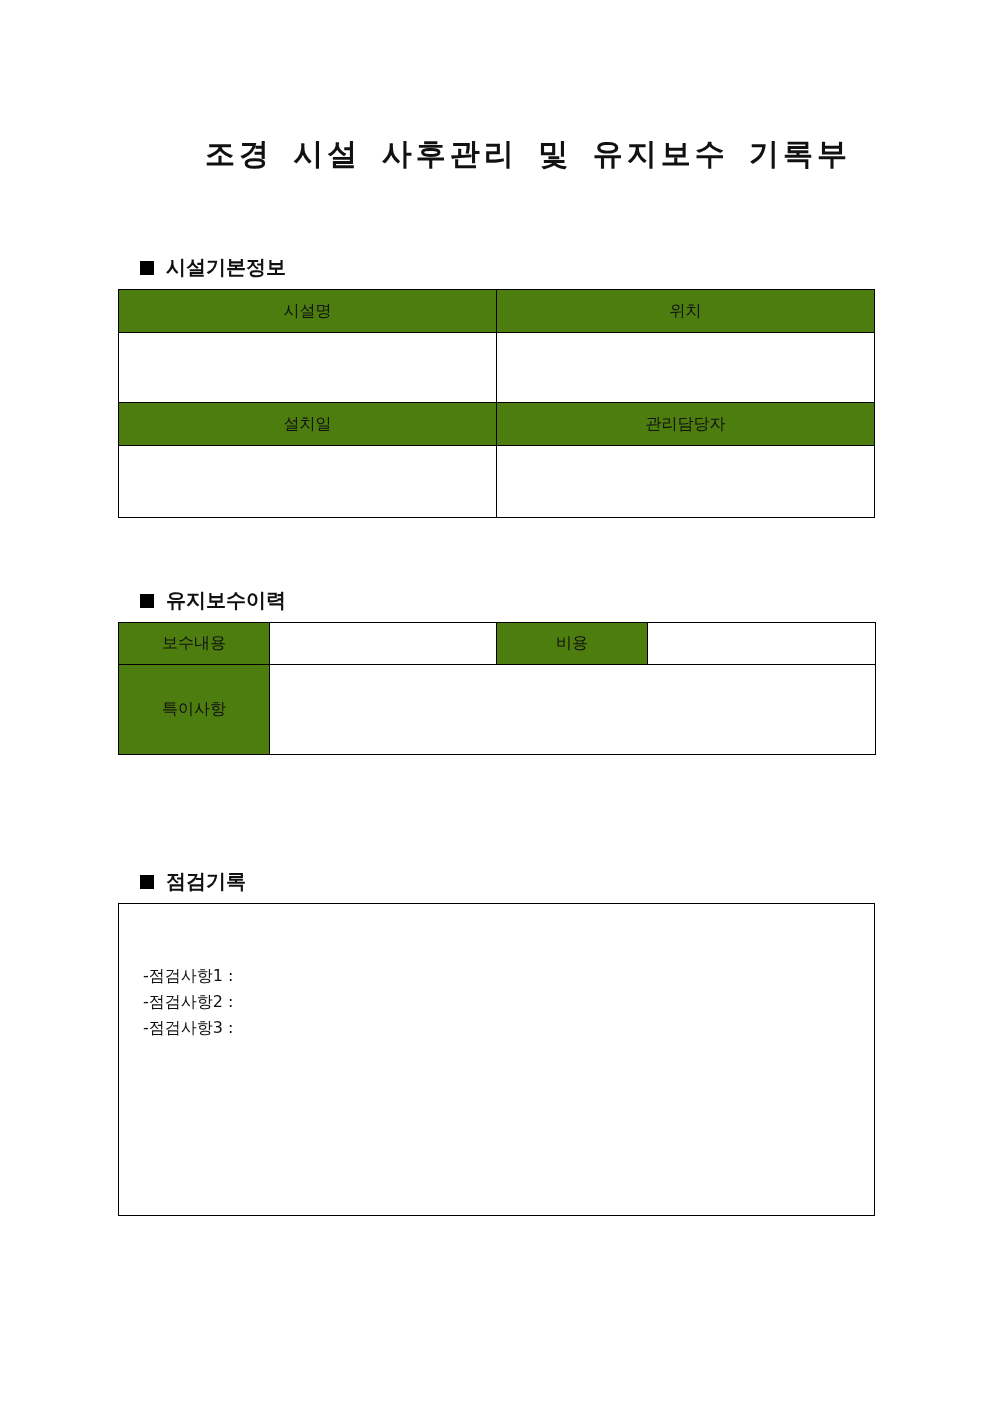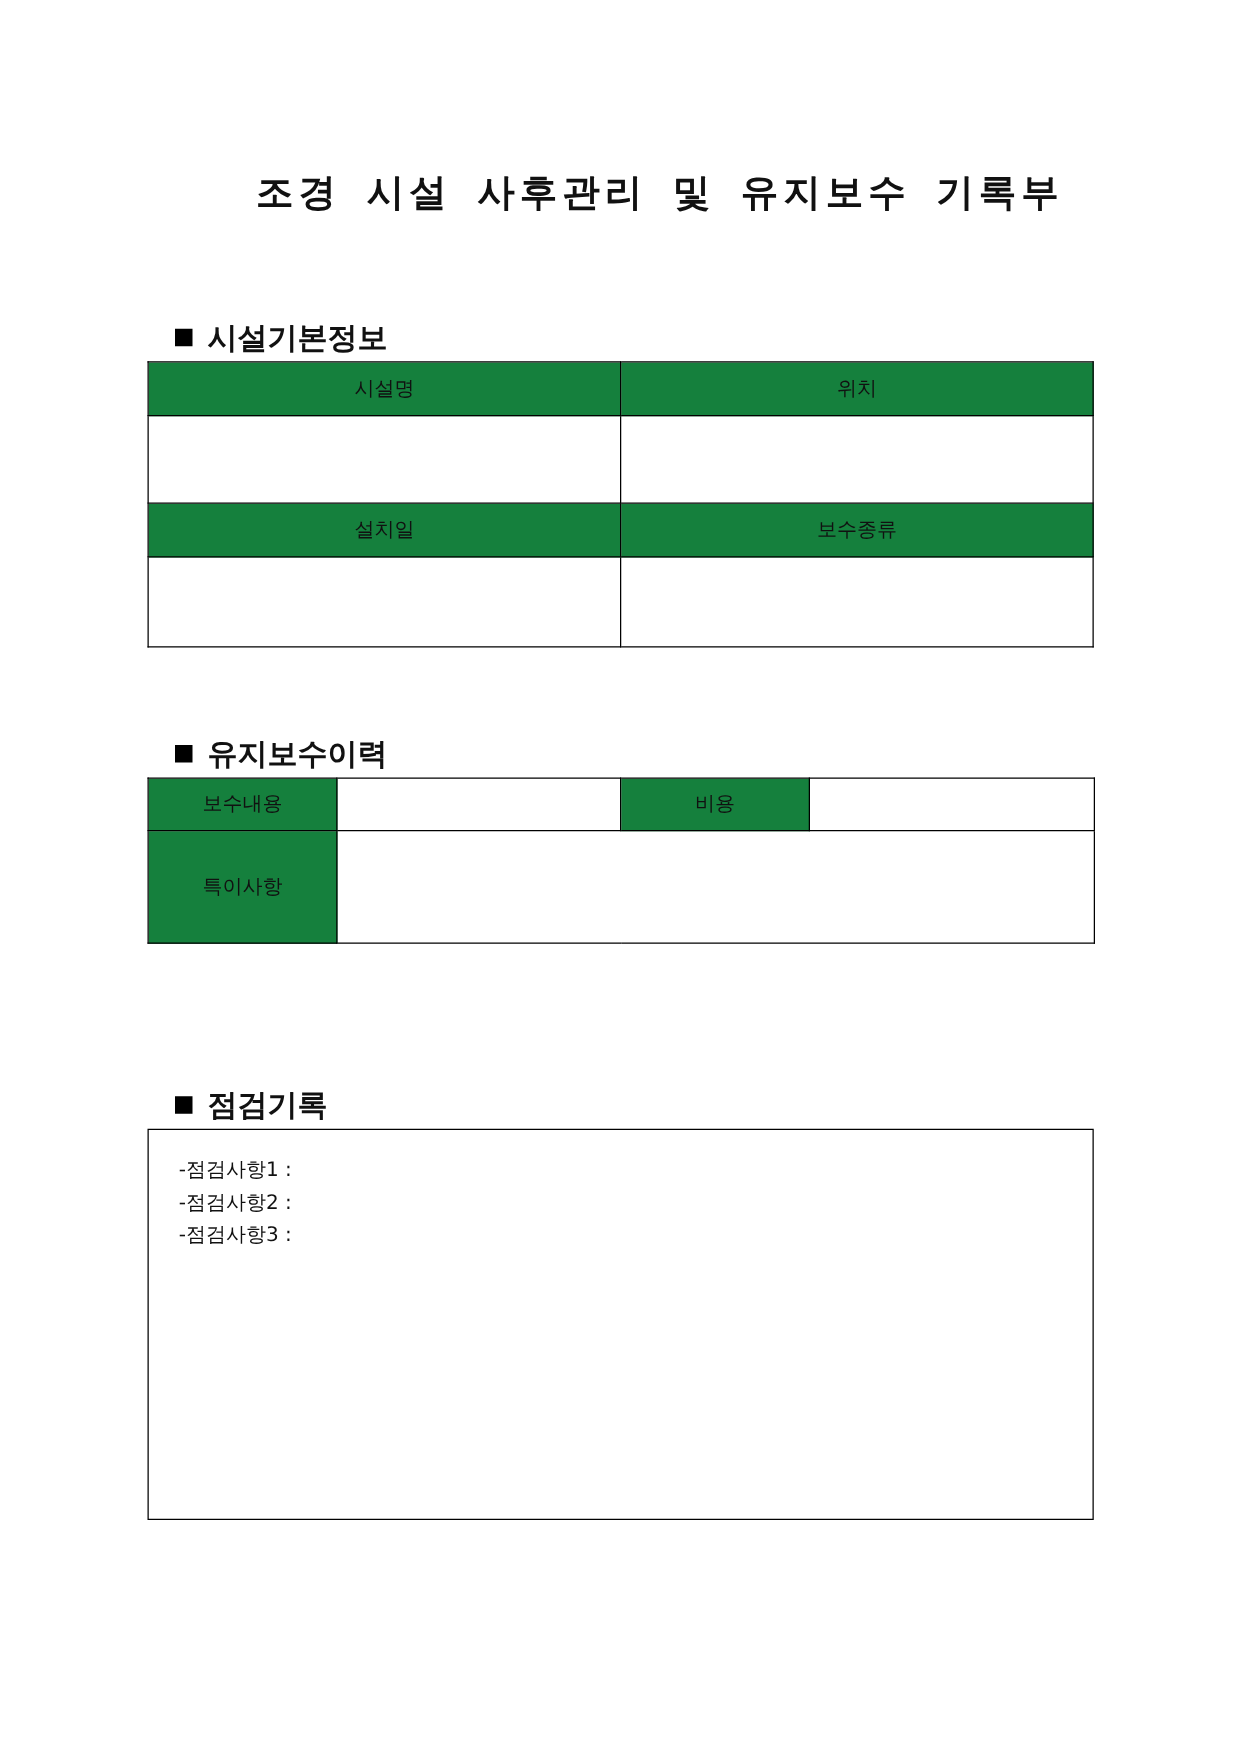--- a/index.html
+++ b/index.html
@@ -1,24 +1,24 @@
 <!DOCTYPE html>
 <html><head>
 <meta charset="utf-8">
 <style>
   html, body { margin:0; padding:0; background:#fff; }
   body { width:992px; height:1403px; position:relative; font-family:"DejaVu Sans","Liberation Sans",sans-serif; color:#111; }
   .title { position:absolute; top:134px; left:0; width:992px; text-align:center; font-size:30px; font-weight:bold; letter-spacing:4px; word-spacing:6px;padding-left:32px; }
-  .section-h { position:absolute; left:118px; font-size:24px; font-weight:bold; display:flex; align-items:center;padding-left:22px; }
+  .section-h { position:absolute; left:118px; font-size:20px; font-weight:bold; display:flex; align-items:center;padding-left:22px; }
   .sq { display:inline-block; width:14px; height:14px; background:#000; margin-right:12px; }
   table { position:absolute; left:118px; width:757px; border-collapse:collapse; table-layout:fixed; }
   td { border:1.3px solid #000; font-size:16px; text-align:center; padding:0; }
-  .hd { background:#15803d; }
+  .hd { background:#4d7c0f; }
   .box { position:absolute; left:118px; top:903px; width:755px; height:311px; border:1.3px solid #000; }
-  .box-line { position:absolute; left:24px; font-size:16px; }
+  .box-line { position:absolute; left:24px; font-size:16px;margin-top:40px; }
 </style>
 </head>
 <body>
 
 <div class="title">조경 시설 사후관리 및 유지보수 기록부</div>
 
 <div class="section-h" style="top:254px;">
   <span class="sq"></span>
   <span>시설기본정보</span>
 </div>
@@ -28,21 +28,21 @@
       <tr style="height:43px;">
     <td class="hd">시설명</td>
     <td class="hd">위치</td>
   </tr>
   <tr style="height:70px;">
     <td></td>
     <td></td>
   </tr>
   <tr style="height:43px;font-family:Liberation Serif, serif;">
     <td class="hd">설치일</td>
-    <td class="hd">보수종류</td>
+    <td class="hd">관리담당자</td>
   </tr>
   <tr style="height:72px;">
     <td></td>
     <td></td>
   </tr>
 </tbody>
   </table>
 
 <div class="section-h" style="top:587px;font-family:Liberation Mono, monospace;">
   <span class="sq"></span>

